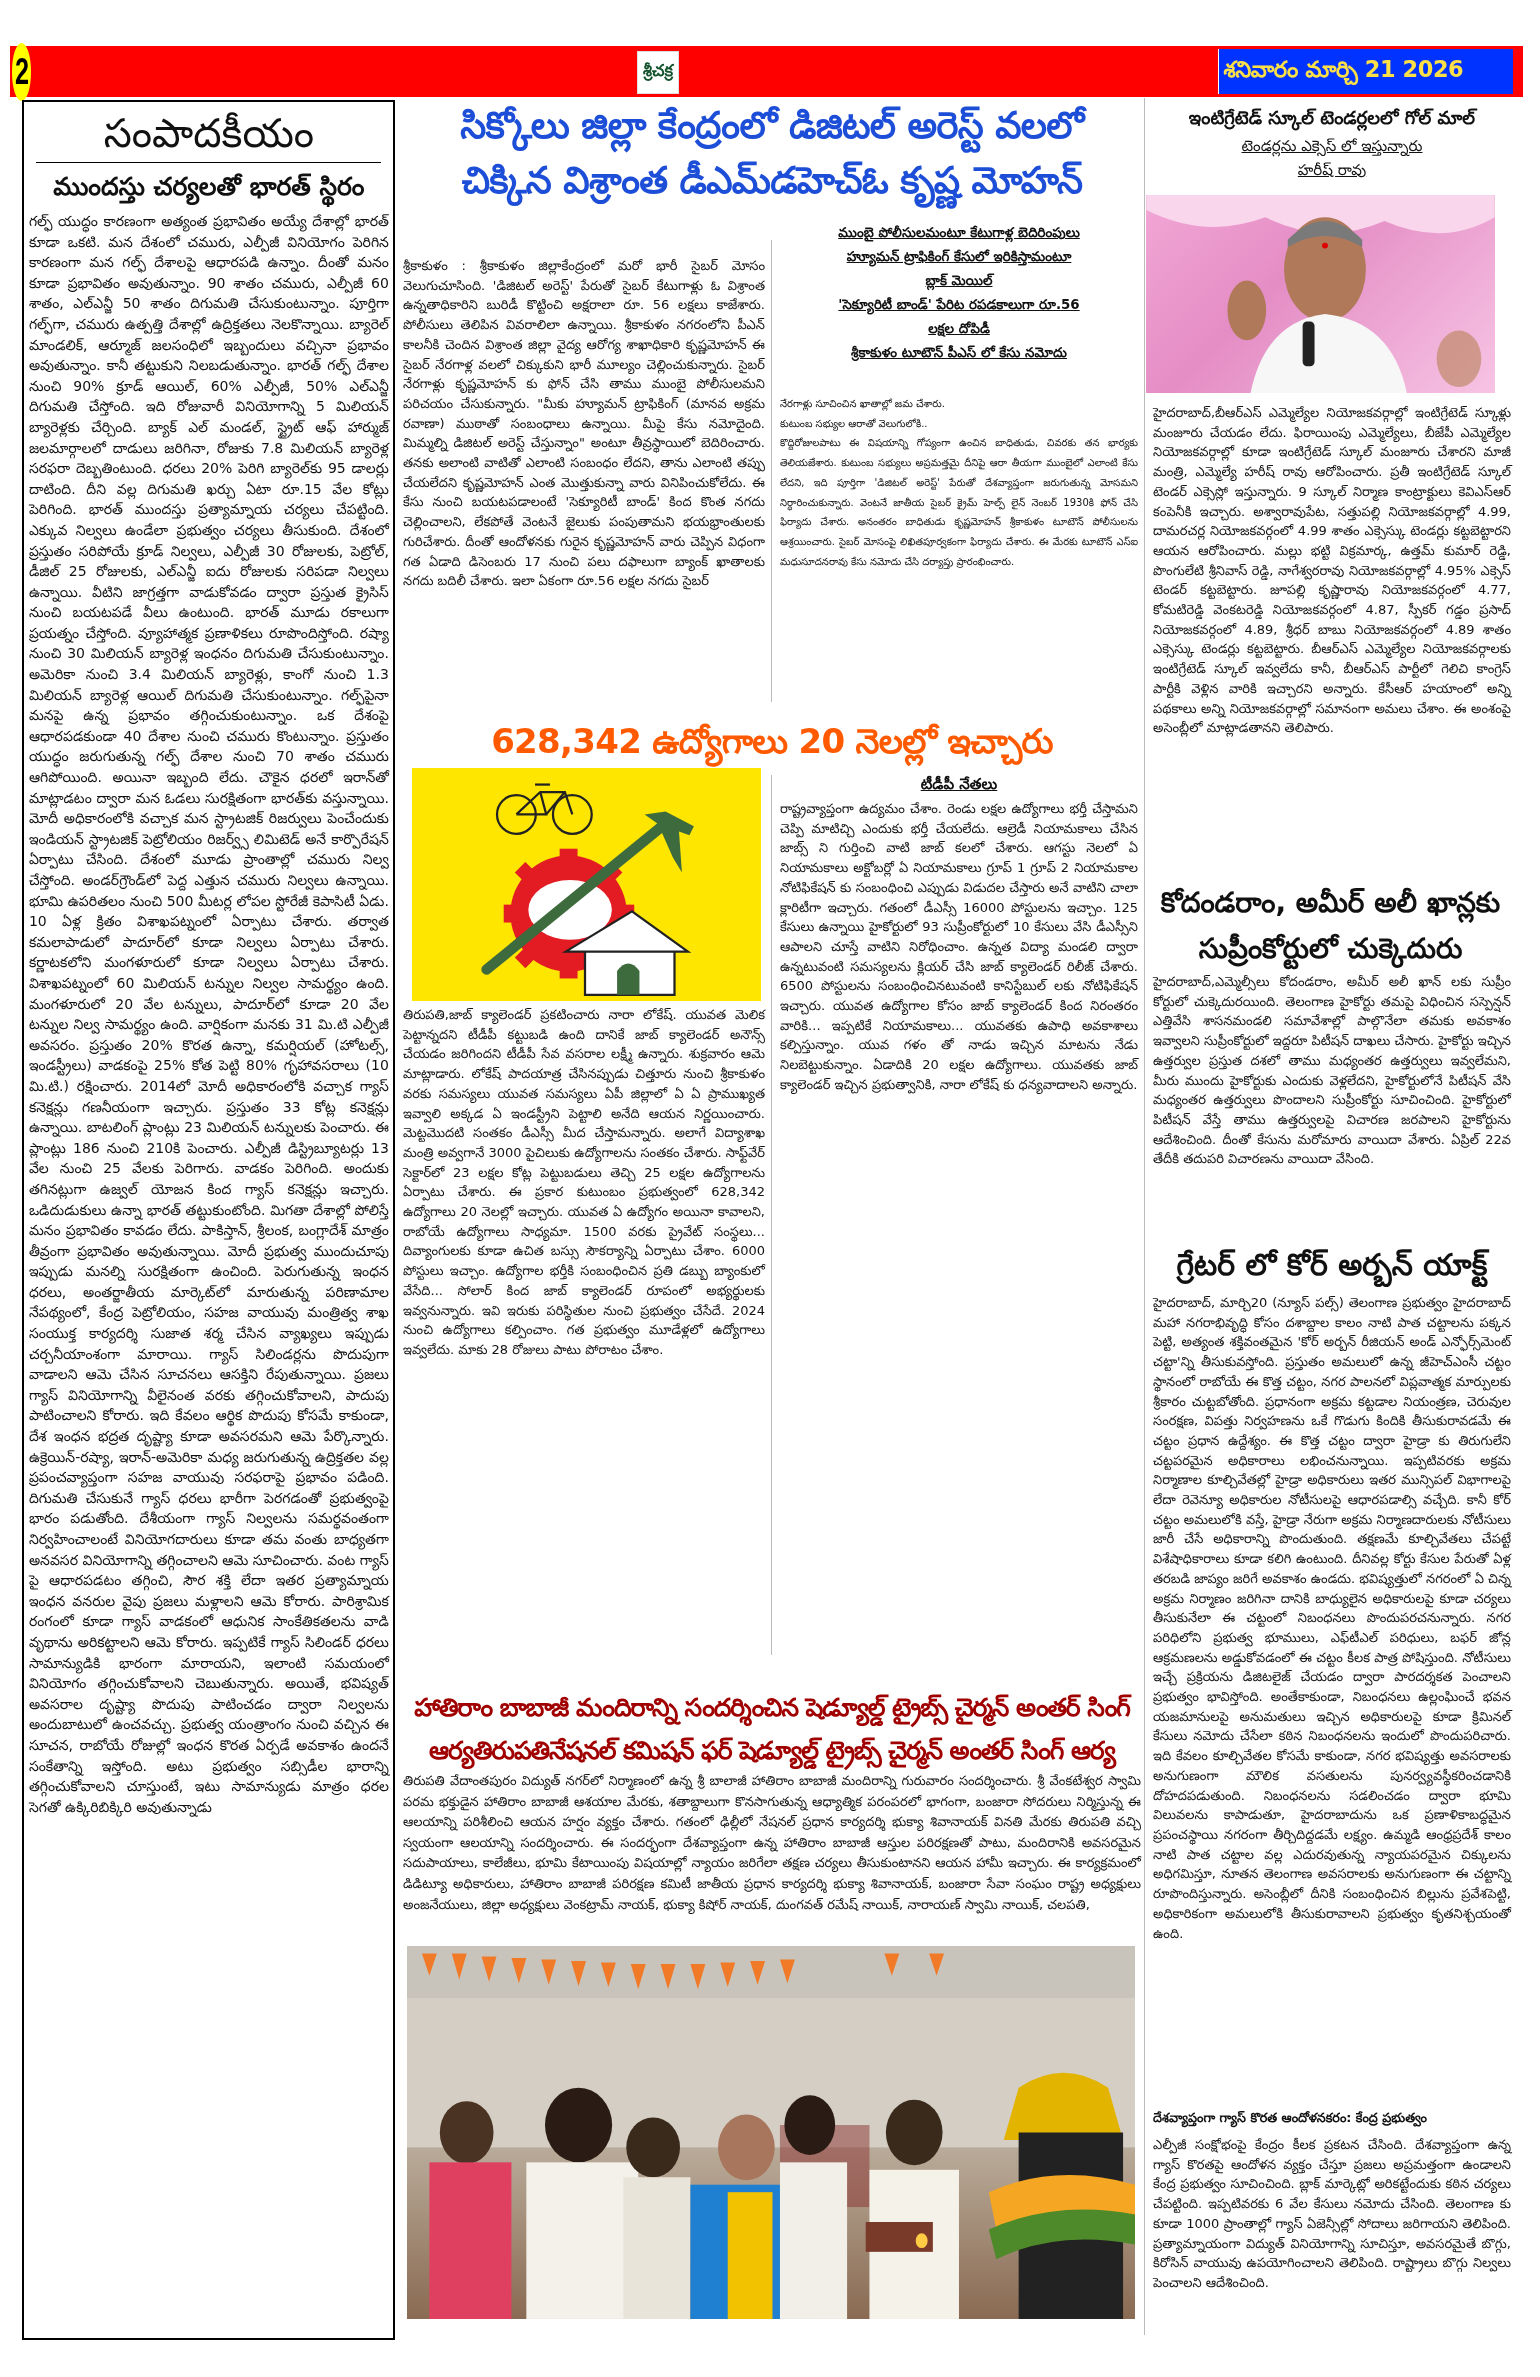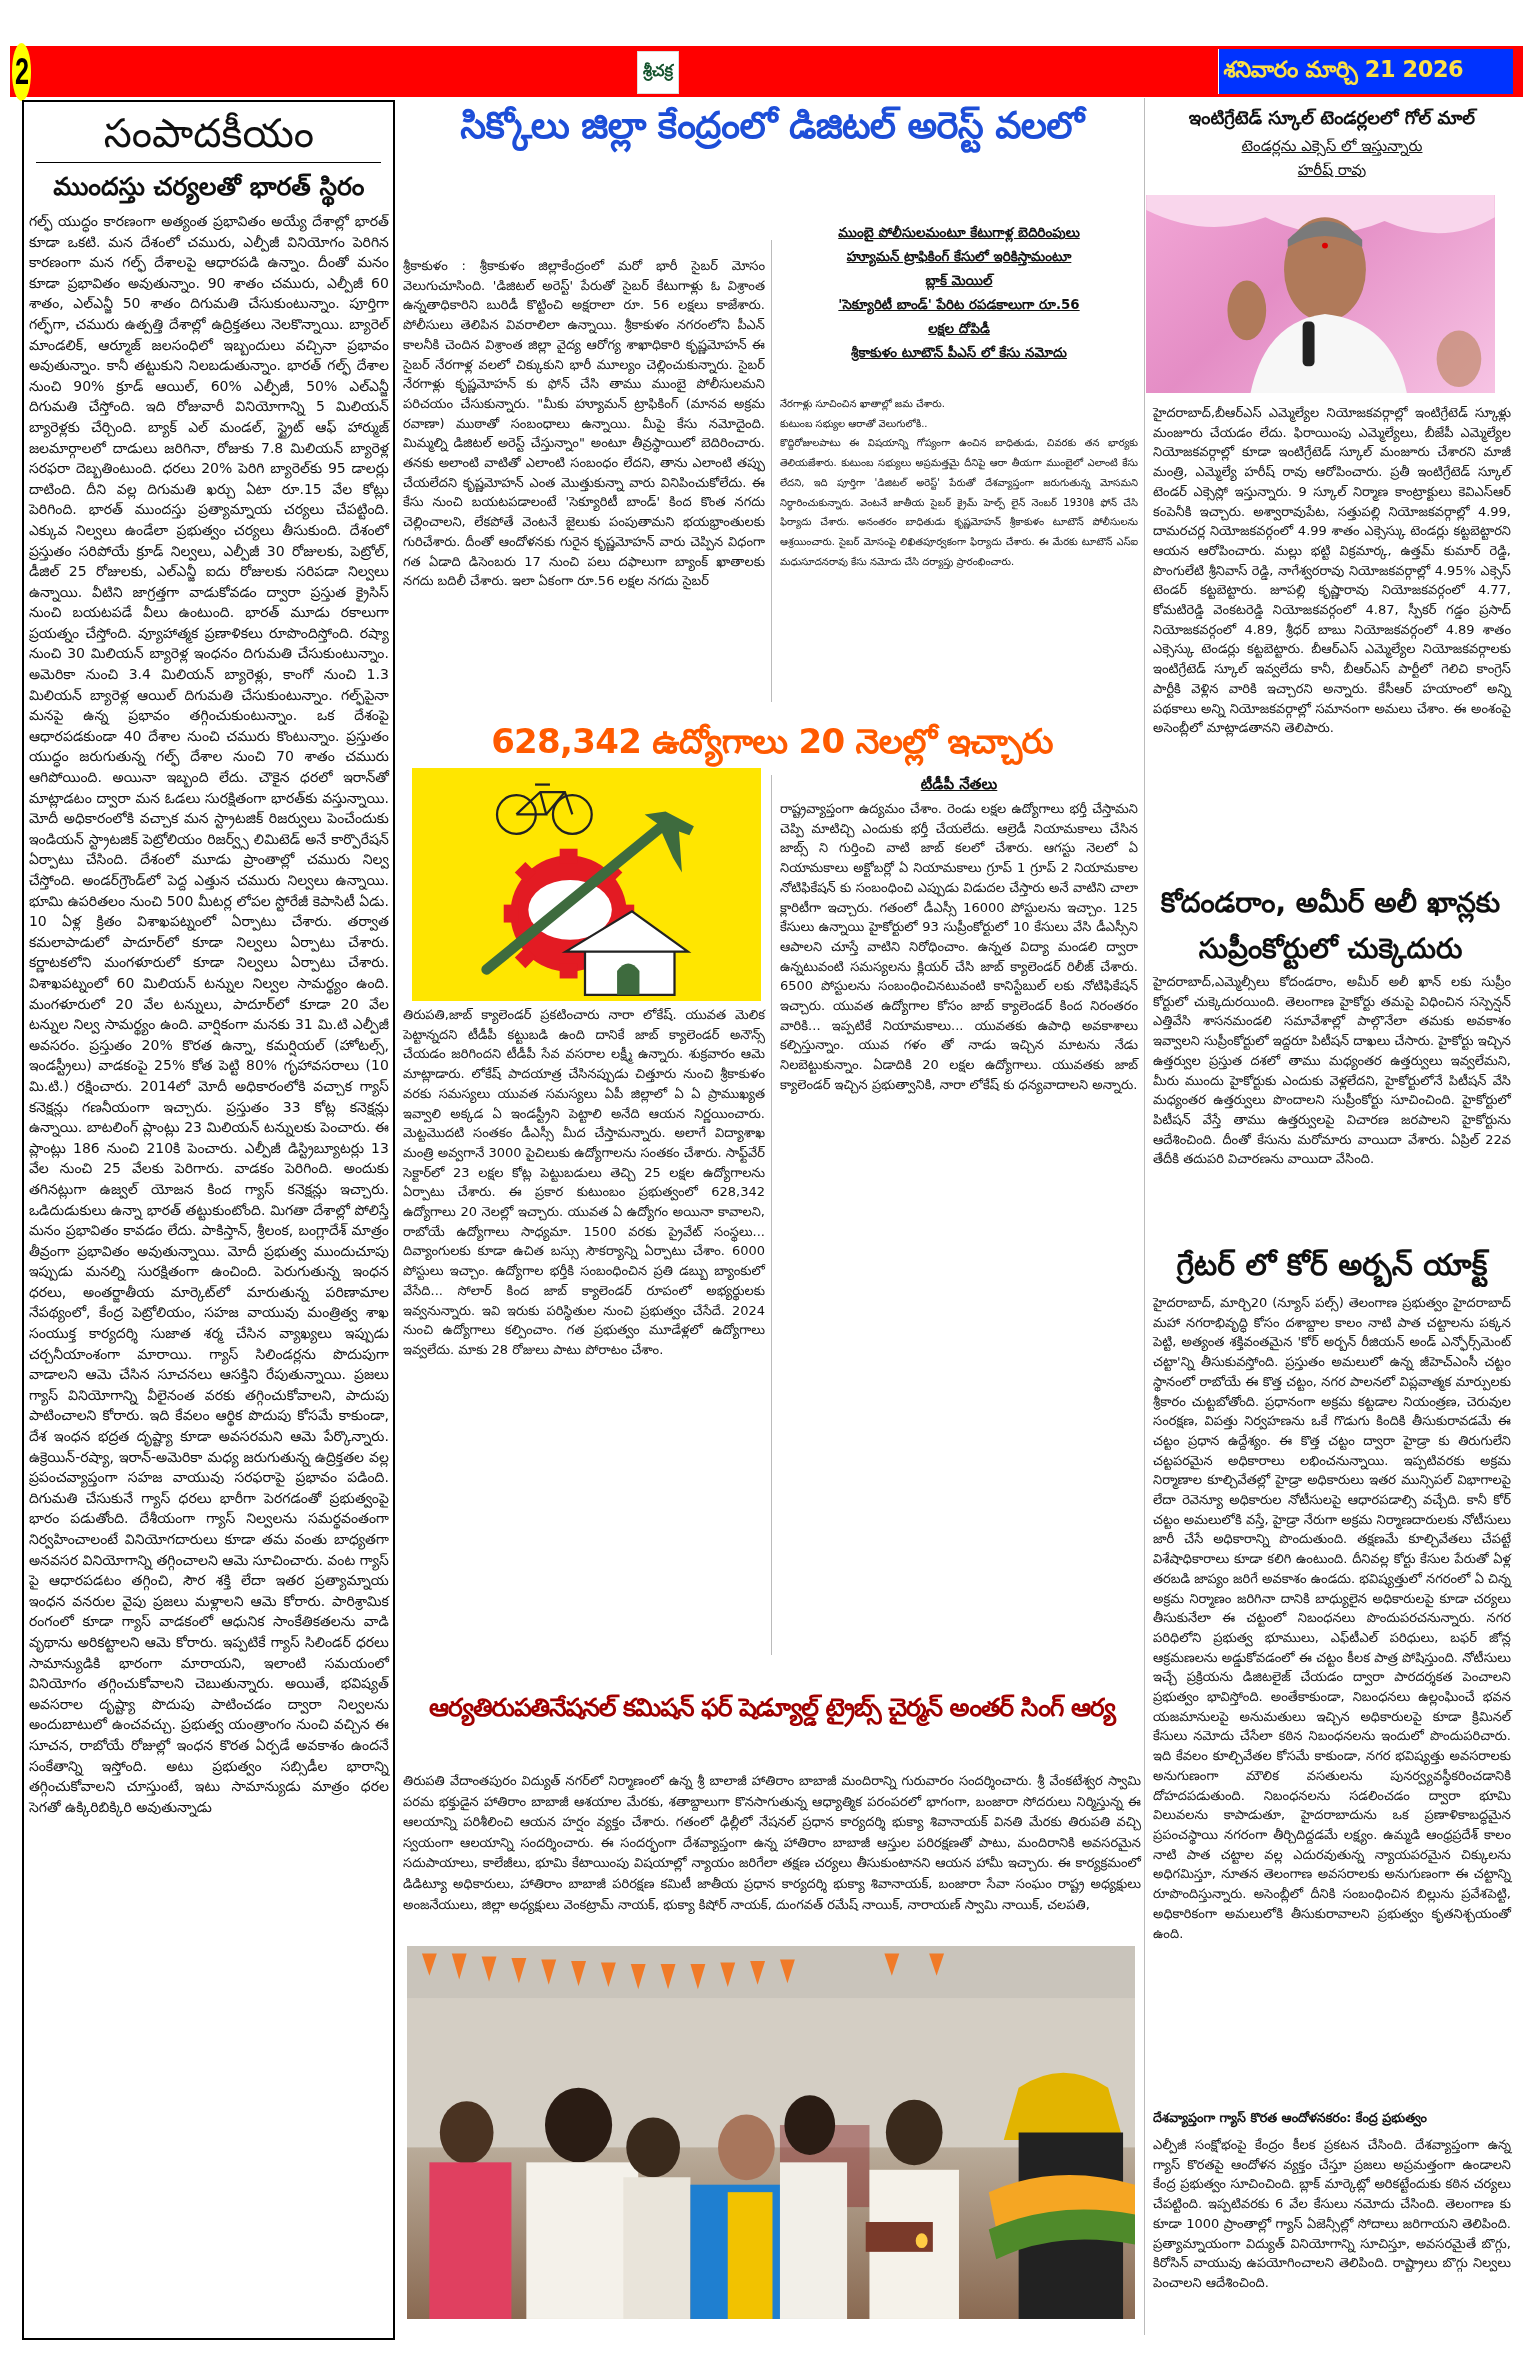--- a/index.html
+++ b/index.html
@@ -80,20 +80,21 @@
   <div class="ed-headline">ముందస్తు చర్యలతో భారత్ స్థిరం</div>
   <p class="ed-body">గల్ఫ్ యుద్ధం కారణంగా అత్యంత ప్రభావితం అయ్యే దేశాల్లో భారత్ కూడా ఒకటి. మన దేశంలో చమురు, ఎల్పీజీ వినియోగం పెరిగిన కారణంగా మన గల్ఫ్ దేశాలపై ఆధారపడి ఉన్నాం. దీంతో మనం కూడా ప్రభావితం అవుతున్నాం. 90 శాతం చమురు, ఎల్పీజీ 60 శాతం, ఎల్ఎన్జీ 50 శాతం దిగుమతి చేసుకుంటున్నాం. పూర్తిగా గల్ఫ్‌గా, చమురు ఉత్పత్తి దేశాల్లో ఉద్రిక్తతలు నెలకొన్నాయి. బ్యారెల్ మాండలిక్, ఆర్మూజ్ జలసంధిలో ఇబ్బందులు వచ్చినా ప్రభావం అవుతున్నాం. కానీ తట్టుకుని నిలబడుతున్నాం. భారత్ గల్ఫ్ దేశాల నుంచి 90% క్రూడ్ ఆయిల్, 60% ఎల్పీజీ, 50% ఎల్ఎన్జీ దిగుమతి చేస్తోంది. ఇది రోజువారీ వినియోగాన్ని 5 మిలియన్ బ్యారెళ్లకు చేర్చింది. బ్యాక్ ఎల్ మండల్, స్ట్రైట్ ఆఫ్ హార్ముజ్ జలమార్గాలలో దాడులు జరిగినా, రోజుకు 7.8 మిలియన్ బ్యారెళ్ల సరఫరా దెబ్బతింటుంది. ధరలు 20% పెరిగి బ్యారెల్‌కు 95 డాలర్లు దాటింది. దీని వల్ల దిగుమతి ఖర్చు ఏటా రూ.15 వేల కోట్లు పెరిగింది. భారత్ ముందస్తు ప్రత్యామ్నాయ చర్యలు చేపట్టింది. ఎక్కువ నిల్వలు ఉండేలా ప్రభుత్వం చర్యలు తీసుకుంది. దేశంలో ప్రస్తుతం సరిపోయే క్రూడ్ నిల్వలు, ఎల్పీజీ 30 రోజులకు, పెట్రోల్, డీజిల్ 25 రోజులకు, ఎల్ఎన్జీ ఐదు రోజులకు సరిపడా నిల్వలు ఉన్నాయి. వీటిని జాగ్రత్తగా వాడుకోవడం ద్వారా ప్రస్తుత క్రైసిస్ నుంచి బయటపడే వీలు ఉంటుంది. భారత్ మూడు రకాలుగా ప్రయత్నం చేస్తోంది. వ్యూహాత్మక ప్రణాళికలు రూపొందిస్తోంది. రష్యా నుంచి 30 మిలియన్ బ్యారెళ్ల ఇంధనం దిగుమతి చేసుకుంటున్నాం. అమెరికా నుంచి 3.4 మిలియన్ బ్యారెళ్లు, కాంగో నుంచి 1.3 మిలియన్ బ్యారెళ్ల ఆయిల్ దిగుమతి చేసుకుంటున్నాం. గల్ఫ్‌పైనా మనపై ఉన్న ప్రభావం తగ్గించుకుంటున్నాం. ఒక దేశంపై ఆధారపడకుండా 40 దేశాల నుంచి చమురు కొంటున్నాం. ప్రస్తుతం యుద్ధం జరుగుతున్న గల్ఫ్ దేశాల నుంచి 70 శాతం చమురు ఆగిపోయింది. అయినా ఇబ్బంది లేదు. చౌకైన ధరలో ఇరాన్‌తో మాట్లాడటం ద్వారా మన ఓడలు సురక్షితంగా భారత్‌కు వస్తున్నాయి. మోదీ అధికారంలోకి వచ్చాక మన స్ట్రాటజిక్ రిజర్వులు పెంచేందుకు ఇండియన్ స్ట్రాటజిక్ పెట్రోలియం రిజర్వ్స్ లిమిటెడ్ అనే కార్పొరేషన్ ఏర్పాటు చేసింది. దేశంలో మూడు ప్రాంతాల్లో చమురు నిల్వ చేస్తోంది. అండర్‌గ్రౌండ్‌లో పెద్ద ఎత్తున చమురు నిల్వలు ఉన్నాయి. భూమి ఉపరితలం నుంచి 500 మీటర్ల లోపల స్టోరేజీ కెపాసిటీ ఏడు. 10 ఏళ్ల క్రితం విశాఖపట్నంలో ఏర్పాటు చేశారు. తర్వాత కమలాపాడులో పాదూర్‌లో కూడా నిల్వలు ఏర్పాటు చేశారు. కర్ణాటకలోని మంగళూరులో కూడా నిల్వలు ఏర్పాటు చేశారు. విశాఖపట్నంలో 60 మిలియన్ టన్నుల నిల్వల సామర్థ్యం ఉంది. మంగళూరులో 20 వేల టన్నులు, పాదూర్‌లో కూడా 20 వేల టన్నుల నిల్వ సామర్థ్యం ఉంది. వార్షికంగా మనకు 31 మి.టి ఎల్పీజీ అవసరం. ప్రస్తుతం 20% కొరత ఉన్నా, కమర్షియల్ (హోటల్స్, ఇండస్ట్రీలు) వాడకంపై 25% కోత పెట్టి 80% గృహావసరాలు (10 మి.టి.) రక్షించారు. 2014లో మోదీ అధికారంలోకి వచ్చాక గ్యాస్ కనెక్షన్లు గణనీయంగా ఇచ్చారు. ప్రస్తుతం 33 కోట్ల కనెక్షన్లు ఉన్నాయి. బాటలింగ్ ప్లాంట్లు 23 మిలియన్ టన్నులకు పెంచారు. ఈ ప్లాంట్లు 186 నుంచి 210కి పెంచారు. ఎల్పీజీ డిస్ట్రిబ్యూటర్లు 13 వేల నుంచి 25 వేలకు పెరిగారు. వాడకం పెరిగింది. అందుకు తగినట్లుగా ఉజ్వల్ యోజన కింద గ్యాస్ కనెక్షన్లు ఇచ్చారు. ఒడిదుడుకులు ఉన్నా భారత్ తట్టుకుంటోంది. మిగతా దేశాల్లో పోలిస్తే మనం ప్రభావితం కావడం లేదు. పాకిస్తాన్, శ్రీలంక, బంగ్లాదేశ్ మాత్రం తీవ్రంగా ప్రభావితం అవుతున్నాయి. మోదీ ప్రభుత్వ ముందుచూపు ఇప్పుడు మనల్ని సురక్షితంగా ఉంచింది. పెరుగుతున్న ఇంధన ధరలు, అంతర్జాతీయ మార్కెట్‌లో మారుతున్న పరిణామాల నేపథ్యంలో, కేంద్ర పెట్రోలియం, సహజ వాయువు మంత్రిత్వ శాఖ సంయుక్త కార్యదర్శి సుజాత శర్మ చేసిన వ్యాఖ్యలు ఇప్పుడు చర్చనీయాంశంగా మారాయి. గ్యాస్ సిలిండర్లను పొదుపుగా వాడాలని ఆమె చేసిన సూచనలు ఆసక్తిని రేపుతున్నాయి. ప్రజలు గ్యాస్ వినియోగాన్ని వీలైనంత వరకు తగ్గించుకోవాలని, పాదుపు పాటించాలని కోరారు. ఇది కేవలం ఆర్థిక పొదుపు కోసమే కాకుండా, దేశ ఇంధన భద్రత దృష్ట్యా కూడా అవసరమని ఆమె పేర్కొన్నారు. ఉక్రెయిన్-రష్యా, ఇరాన్-అమెరికా మధ్య జరుగుతున్న ఉద్రిక్తతల వల్ల ప్రపంచవ్యాప్తంగా సహజ వాయువు సరఫరాపై ప్రభావం పడింది. దిగుమతి చేసుకునే గ్యాస్ ధరలు భారీగా పెరగడంతో ప్రభుత్వంపై భారం పడుతోంది. దేశీయంగా గ్యాస్ నిల్వలను సమర్థవంతంగా నిర్వహించాలంటే వినియోగదారులు కూడా తమ వంతు బాధ్యతగా అనవసర వినియోగాన్ని తగ్గించాలని ఆమె సూచించారు. వంట గ్యాస్ పై ఆధారపడటం తగ్గించి, సౌర శక్తి లేదా ఇతర ప్రత్యామ్నాయ ఇంధన వనరుల వైపు ప్రజలు మళ్లాలని ఆమె కోరారు. పారిశ్రామిక రంగంలో కూడా గ్యాస్ వాడకంలో ఆధునిక సాంకేతికతలను వాడి వృథాను అరికట్టాలని ఆమె కోరారు. ఇప్పటికే గ్యాస్ సిలిండర్ ధరలు సామాన్యుడికి భారంగా మారాయని, ఇలాంటి సమయంలో వినియోగం తగ్గించుకోవాలని చెబుతున్నారు. అయితే, భవిష్యత్ అవసరాల దృష్ట్యా పొదుపు పాటించడం ద్వారా నిల్వలను అందుబాటులో ఉంచవచ్చు. ప్రభుత్వ యంత్రాంగం నుంచి వచ్చిన ఈ సూచన, రాబోయే రోజుల్లో ఇంధన కొరత ఏర్పడే అవకాశం ఉందనే సంకేతాన్ని ఇస్తోంది. అటు ప్రభుత్వం సబ్సిడీల భారాన్ని తగ్గించుకోవాలని చూస్తుంటే, ఇటు సామాన్యుడు మాత్రం ధరల సెగతో ఉక్కిరిబిక్కిరి అవుతున్నాడు</p>
 </div>
 
 <div class="divider-v" style="left:771px;top:240px;height:462px;"></div>
 <div class="divider-v" style="left:771px;top:775px;height:880px;"></div>
 <div class="divider-v" style="left:1144px;top:98px;height:2237px;"></div>
 
 <div class="main-headline" style="color: #1d4ed8;">
   <div>సిక్కోలు జిల్లా కేంద్రంలో డిజిటల్ అరెస్ట్ వలలో</div>
+  <div>చిక్కిన విశ్రాంత డీఎమ్‌డహెచ్‌ఓ కృష్ణ మోహన్</div>
 </div>
 <div class="story1-col1">శ్రీకాకుళం : శ్రీకాకుళం జిల్లాకేంద్రంలో మరో భారీ సైబర్ మోసం వెలుగుచూసింది. 'డిజిటల్ అరెస్ట్' పేరుతో సైబర్ కేటుగాళ్లు ఓ విశ్రాంత ఉన్నతాధికారిని బురిడీ కొట్టించి అక్షరాలా రూ. 56 లక్షలు కాజేశారు. పోలీసులు తెలిపిన వివరాలిలా ఉన్నాయి. శ్రీకాకుళం నగరంలోని పీఎన్ కాలనీకి చెందిన విశ్రాంత జిల్లా వైద్య ఆరోగ్య శాఖాధికారి కృష్ణమోహన్ ఈ సైబర్ నేరగాళ్ల వలలో చిక్కుకుని భారీ మూల్యం చెల్లించుకున్నారు. సైబర్ నేరగాళ్లు కృష్ణమోహన్ కు ఫోన్ చేసి తాము ముంబై పోలీసులమని పరిచయం చేసుకున్నారు. "మీకు హ్యూమన్ ట్రాఫికింగ్ (మానవ అక్రమ రవాణా) ముఠాతో సంబంధాలు ఉన్నాయి. మీపై కేసు నమోదైంది. మిమ్మల్ని డిజిటల్ అరెస్ట్ చేస్తున్నాం" అంటూ తీవ్రస్థాయిలో బెదిరించారు. తనకు అలాంటి వాటితో ఎలాంటి సంబంధం లేదని, తాను ఎలాంటి తప్పు చేయలేదని కృష్ణమోహన్ ఎంత మొత్తుకున్నా వారు వినిపించుకోలేదు. ఈ కేసు నుంచి బయటపడాలంటే 'సెక్యూరిటీ బాండ్' కింద కొంత నగదు చెల్లించాలని, లేకపోతే వెంటనే జైలుకు పంపుతామని భయభ్రాంతులకు గురిచేశారు. దీంతో ఆందోళనకు గురైన కృష్ణమోహన్ వారు చెప్పిన విధంగా గత ఏడాది డిసెంబరు 17 నుంచి పలు దఫాలుగా బ్యాంక్ ఖాతాలకు నగదు బదిలీ చేశారు. ఇలా ఏకంగా రూ.56 లక్షల నగదు సైబర్</div>
 <div class="story1-sub">
   <div><span>ముంబై పోలీసులమంటూ కేటుగాళ్ల బెదిరింపులు</span></div>
   <div><span>హ్యూమన్ ట్రాఫికింగ్ కేసులో ఇరికిస్తామంటూ</span></div>
   <div><span>బ్లాక్ మెయిల్</span></div>
   <div><span>'సెక్యూరిటీ బాండ్' పేరిట రపడకాలుగా రూ.56</span></div>
   <div><span>లక్షల దోపిడీ</span></div>
   <div><span>శ్రీకాకుళం టూటౌన్ పీఎస్ లో కేసు నమోదు</span></div>
 </div>
@@ -137,20 +138,21 @@
       <path d="M206 246 L295 192 L370 246 Z" fill="#fff" stroke="#222" stroke-width="3"></path>
       <path d="M275 304 L275 272 Q290 252 305 272 L305 304 Z" fill="#3e6b3e"></path>
     </g>
   </svg>
 </div>
 <div class="tdp-byline">టీడీపీ నేతలు</div>
 <div class="tdp-col1">తిరుపతి,జాబ్ క్యాలెండర్ ప్రకటించారు నారా లోకేష్. యువత మెలిక పెట్టాన్నదని టీడీపీ కట్టుబడి ఉంది దానికే జాబ్ క్యాలెండర్ అనౌన్స్ చేయడం జరిగిందని టీడీపీ సేవ వసరాల లక్ష్మీ ఉన్నారు. శుక్రవారం ఆమె మాట్లాడారు. లోకేష్ పాదయాత్ర చేసినప్పుడు చిత్తూరు నుంచి శ్రీకాకుళం వరకు సమస్యలు యువత సమస్యలు ఏపీ జిల్లాలో ఏ ఏ ప్రాముఖ్యత ఇవ్వాలి అక్కడ ఏ ఇండస్ట్రీని పెట్టాలి అనేది ఆయన నిర్ణయించారు. మెట్టమొదటి సంతకం డీఎస్సీ మీద చేస్తామన్నారు. అలాగే విద్యాశాఖ మంత్రి అవ్వగానే 3000 పైచిలుకు ఉద్యోగాలను సంతకం చేశారు. సాఫ్ట్‌వేర్ సెక్టార్‌లో 23 లక్షల కోట్ల పెట్టుబడులు తెచ్చి 25 లక్షల ఉద్యోగాలను ఏర్పాటు చేశారు. ఈ ప్రకార కుటుంబం ప్రభుత్వంలో 628,342 ఉద్యోగాలు 20 నెలల్లో ఇచ్చారు. యువత ఏ ఉద్యోగం అయినా కావాలని, రాబోయే ఉద్యోగాలు సాధ్యమా. 1500 వరకు ప్రైవేట్‌ సంస్థలు... దివ్యాంగులకు కూడా ఉచిత బస్సు సౌకర్యాన్ని ఏర్పాటు చేశాం. 6000 పోస్టులు ఇచ్చాం. ఉద్యోగాల భర్తీకి సంబంధించిన ప్రతి డబ్బు బ్యాంకులో వేసేది... సోలార్ కింద జాబ్ క్యాలెండర్ రూపంలో అభ్యర్థులకు ఇవ్వనున్నారు. ఇవి ఇరుకు పరిస్థితుల నుంచి ప్రభుత్వం చేసేదే. 2024 నుంచి ఉద్యోగాలు కల్పించాం. గత ప్రభుత్వం మూడేళ్లలో ఉద్యోగాలు ఇవ్వలేదు. మాకు 28 రోజులు పాటు పోరాటం చేశాం.</div>
 <div class="tdp-col2">రాష్ట్రవ్యాప్తంగా ఉద్యమం చేశాం. రెండు లక్షల ఉద్యోగాలు భర్తీ చేస్తామని చెప్పి మాటిచ్చి ఎందుకు భర్తీ చేయలేదు. ఆల్రెడీ నియామకాలు చేసిన జాబ్స్ ని గుర్తించి వాటి జాబ్ కలలో చేశారు. ఆగస్టు నెలలో ఏ నియామకాలు అక్టోబర్లో ఏ నియామకాలు గ్రూప్ 1 గ్రూప్ 2 నియామకాల నోటిఫికేషన్ కు సంబంధించి ఎప్పుడు విడుదల చేస్తారు అనే వాటిని చాలా క్లారిటీగా ఇచ్చారు. గతంలో డీఎస్సీ 16000 పోస్టులను ఇచ్చాం. 125 కేసులు ఉన్నాయి హైకోర్టులో 93 సుప్రీంకోర్టులో 10 కేసులు వేసి డీఎస్సీని ఆపాలని చూస్తే వాటిని నిరోధించాం. ఉన్నత విద్యా మండలి ద్వారా ఉన్నటువంటి సమస్యలను క్లియర్ చేసి జాబ్ క్యాలెండర్ రిలీజ్ చేశారు. 6500 పోస్టులను సంబంధించినటువంటి కానిస్టేబుల్ లకు నోటిఫికేషన్ ఇచ్చారు. యువత ఉద్యోగాల కోసం జాబ్ క్యాలెండర్ కింద నిరంతరం వారికి... ఇప్పటికే నియామకాలు... యువతకు ఉపాధి అవకాశాలు కల్పిస్తున్నాం. యువ గళం తో నాడు ఇచ్చిన మాటను నేడు నిలబెట్టుకున్నాం. ఏడాదికి 20 లక్షల ఉద్యోగాలు. యువతకు జాబ్ క్యాలెండర్ ఇచ్చిన ప్రభుత్వానికి, నారా లోకేష్ కు ధన్యవాదాలని అన్నారు.</div>
 
 <div class="hathi-headline" style="color: rgb(160, 0, 0);">
+  <div>హాతిరాం బాబాజీ మందిరాన్ని సందర్శించిన షెడ్యూల్డ్ ట్రైబ్స్ చైర్మన్ అంతర్ సింగ్</div>
   <div>ఆర్యతిరుపతినేషనల్ కమిషన్ ఫర్ షెడ్యూల్డ్ ట్రైబ్స్ చైర్మన్ అంతర్ సింగ్ ఆర్య</div>
 </div>
 <div class="hathi-body">తిరుపతి వేదాంతపురం విద్యుత్ నగర్‌లో నిర్మాణంలో ఉన్న శ్రీ బాలాజీ హాతిరాం బాబాజీ మందిరాన్ని గురువారం సందర్శించారు. శ్రీ వేంకటేశ్వర స్వామి పరమ భక్తుడైన హాతిరాం బాబాజీ ఆశయాల మేరకు, శతాబ్దాలుగా కొనసాగుతున్న ఆధ్యాత్మిక పరంపరలో భాగంగా, బంజారా సోదరులు నిర్మిస్తున్న ఈ ఆలయాన్ని పరిశీలించి ఆయన హర్షం వ్యక్తం చేశారు. గతంలో ఢిల్లీలో నేషనల్ ప్రధాన కార్యదర్శి భుక్యా శివానాయక్ వినతి మేరకు తిరుపతి వచ్చి స్వయంగా ఆలయాన్ని సందర్శించారు. ఈ సందర్భంగా దేశవ్యాప్తంగా ఉన్న హాతిరాం బాబాజీ ఆస్తుల పరిరక్షణతో పాటు, మందిరానికి అవసరమైన సదుపాయాలు, కాలేజీలు, భూమి కేటాయింపు విషయాల్లో న్యాయం జరిగేలా తక్షణ చర్యలు తీసుకుంటానని ఆయన హామీ ఇచ్చారు. ఈ కార్యక్రమంలో డిడిట్యూ అధికారులు, హాతిరాం బాబాజీ పరిరక్షణ కమిటీ జాతీయ ప్రధాన కార్యదర్శి భుక్యా శివానాయక్, బంజారా సేవా సంఘం రాష్ట్ర అధ్యక్షులు అంజనేయులు, జిల్లా అధ్యక్షులు వెంకట్రామ్ నాయక్, భుక్యా కిషోర్ నాయక్, దుంగవత్ రమేష్ నాయిక్, నారాయణ్ స్వామి నాయిక్, చలపతి,</div>
 <div class="hathi-photo">
   <svg width="728" height="373" viewBox="0 0 976 500">
 
     <rect x="0" y="0" width="976" height="70" fill="#c9c4bb"></rect>
     <g fill="#f07a28">
       <path d="M20 10 L40 10 L30 40Z"></path>
         <path d="M60 10 L80 10 L70 45Z"></path>

